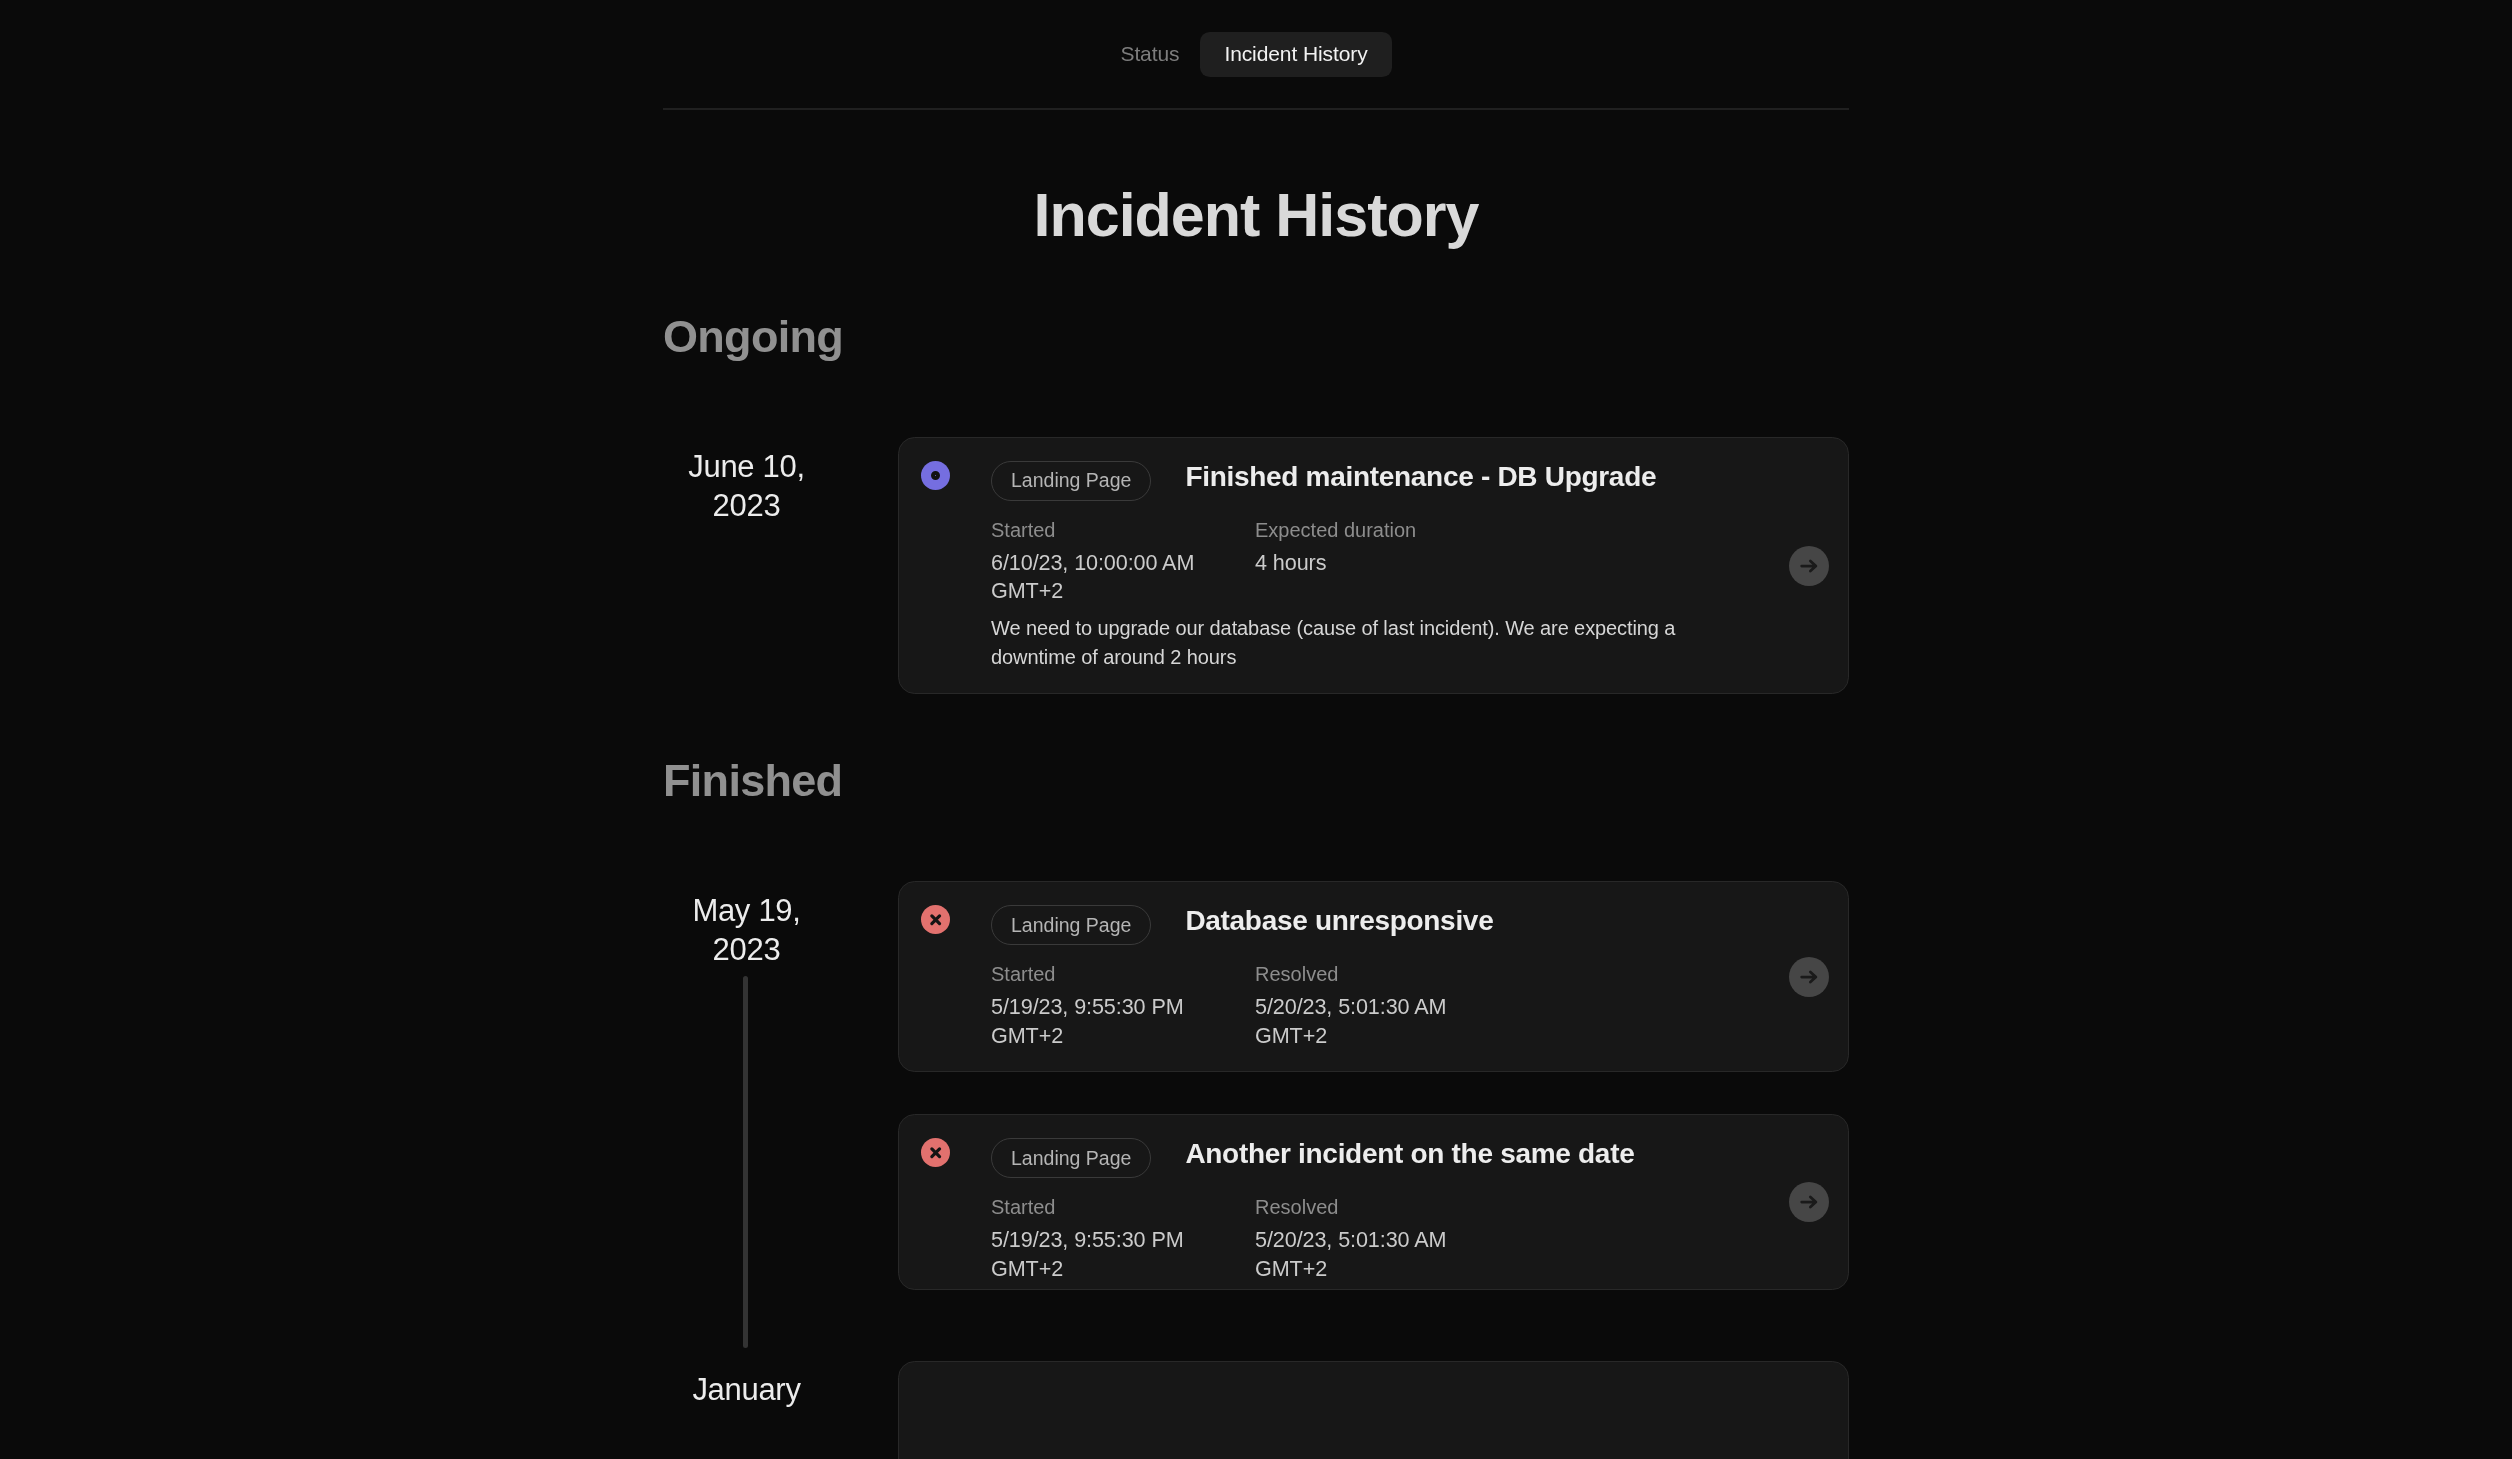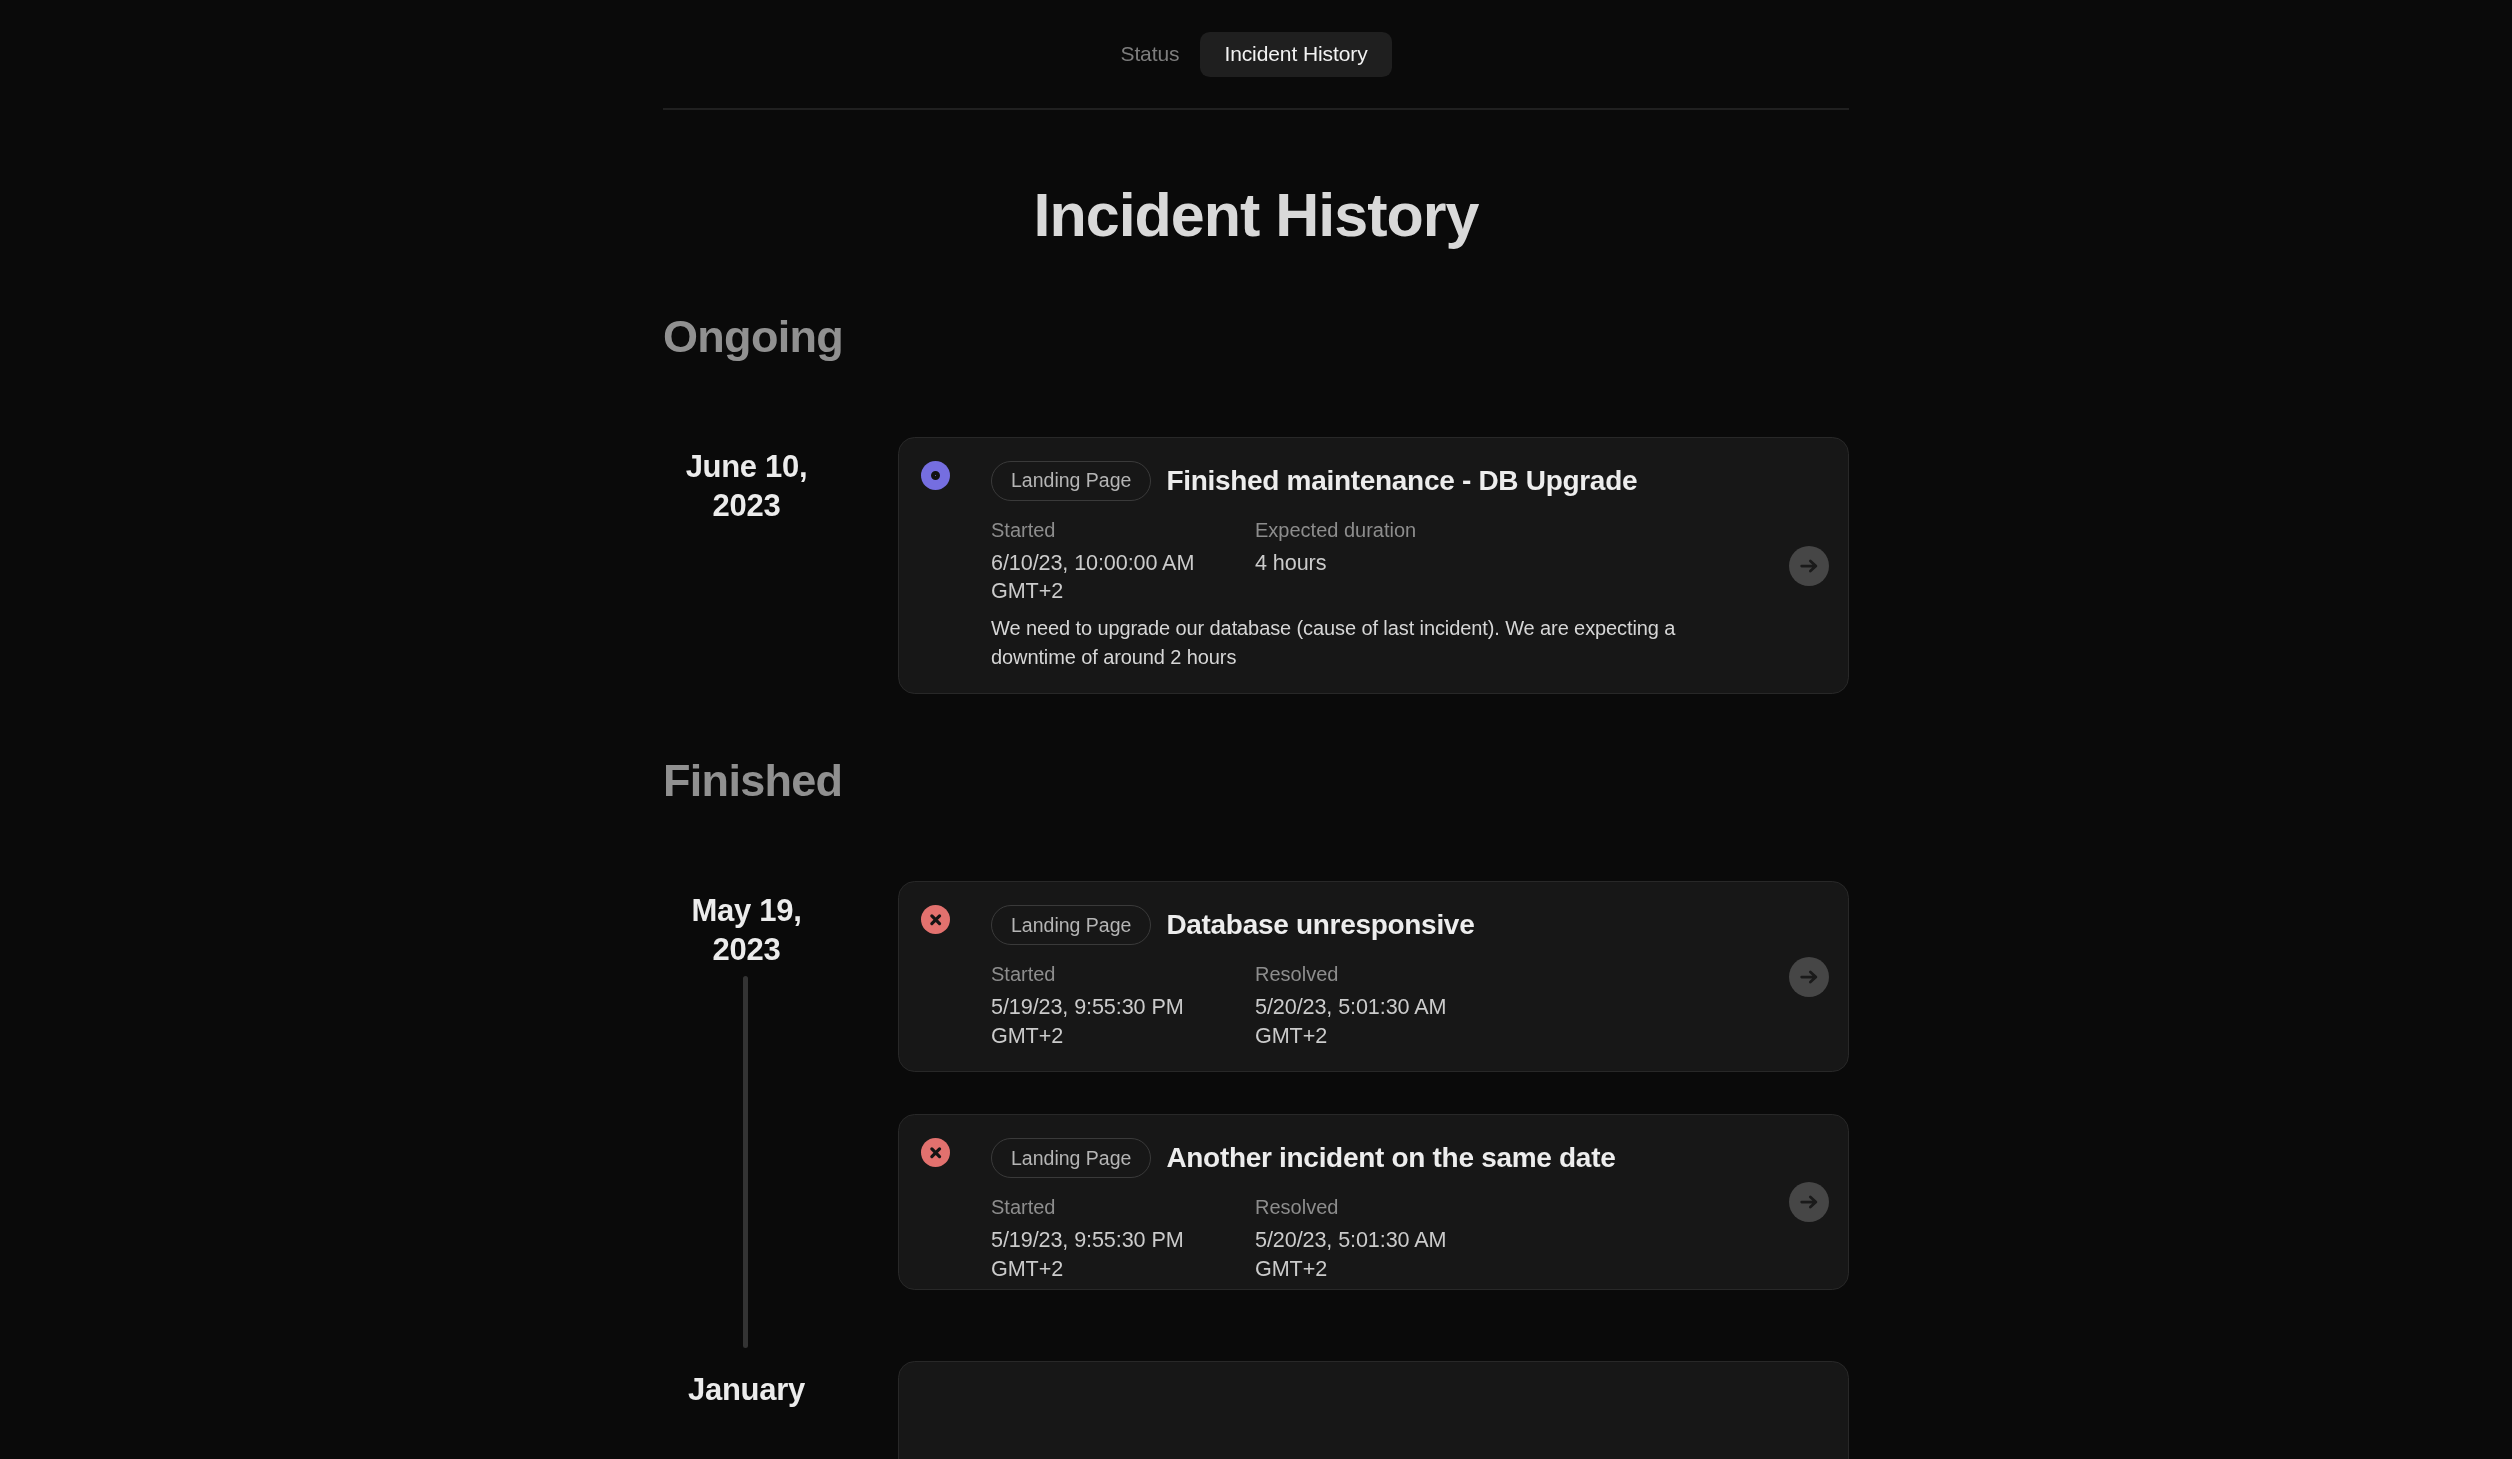--- a/index.html
+++ b/index.html
@@ -37,21 +37,21 @@
     margin:61px 0 74px;
     font-size:45px; font-weight:700; letter-spacing:-0.7px;
     color:#909090; line-height:1.15;
   }
 
   
   .group { display:grid; grid-template-columns:167px 1fr; column-gap:68px; position:relative; }
   .group + .group { margin-top:71px; }
   .date-col { text-align:center; padding-top:9.8px; }
   .date-text {
-    font-size:31px; font-weight:700; color:#ececec;
+    font-size:31px; font-weight:400; color:#ececec;
     line-height:1.27; letter-spacing:-0.3px;
   }
   .timeline-line {
     position:absolute; left:80px; width:4.9px;
     top:95px; bottom:-58px;
     background:#333333; border-radius:2.8px;
   }
 
   .cards-col { display:flex; flex-direction:column; gap:42px; }
 
@@ -68,21 +68,21 @@
     position:absolute; left:22px; top:23px;
     width:29px; height:29px; border-radius:50%;
     display:flex; align-items:center; justify-content:center;
   }
   .status-icon.ongoing { background:#756EE0; }
   .status-icon.ongoing .ring {
     width:9px; height:9px; border:4.2px solid #121212; border-radius:50%;
   }
   .status-icon.failed { background:#E2716E; }
 
-  .card-header { display:flex; align-items:center; gap:15px; }
+  .card-header { display:flex; gap:34px; }
   .badge {
     height:40px; padding:0 19px;
     border:1.4px solid #3a3a3a; border-radius:20px;
     display:inline-flex; align-items:center;
     color:#b5b5b5; font-size:19.5px; white-space:nowrap;
   }
   .card-title {
     font-size:28px; font-weight:700; color:#ededed; letter-spacing:-0.3px;
   }
 

